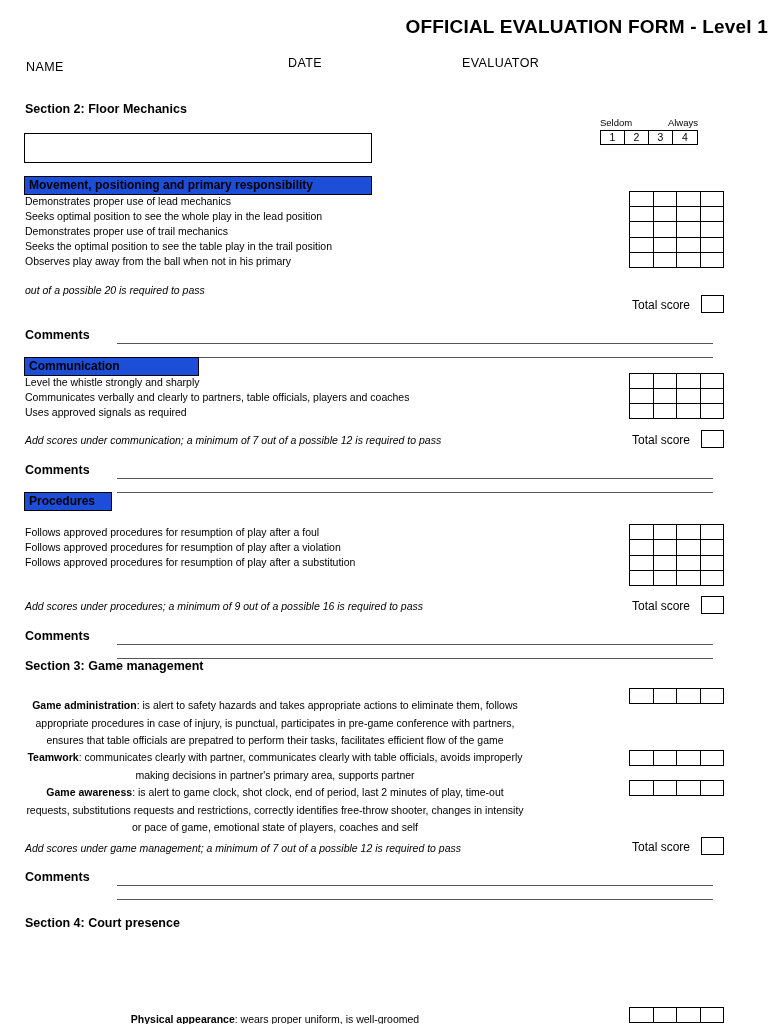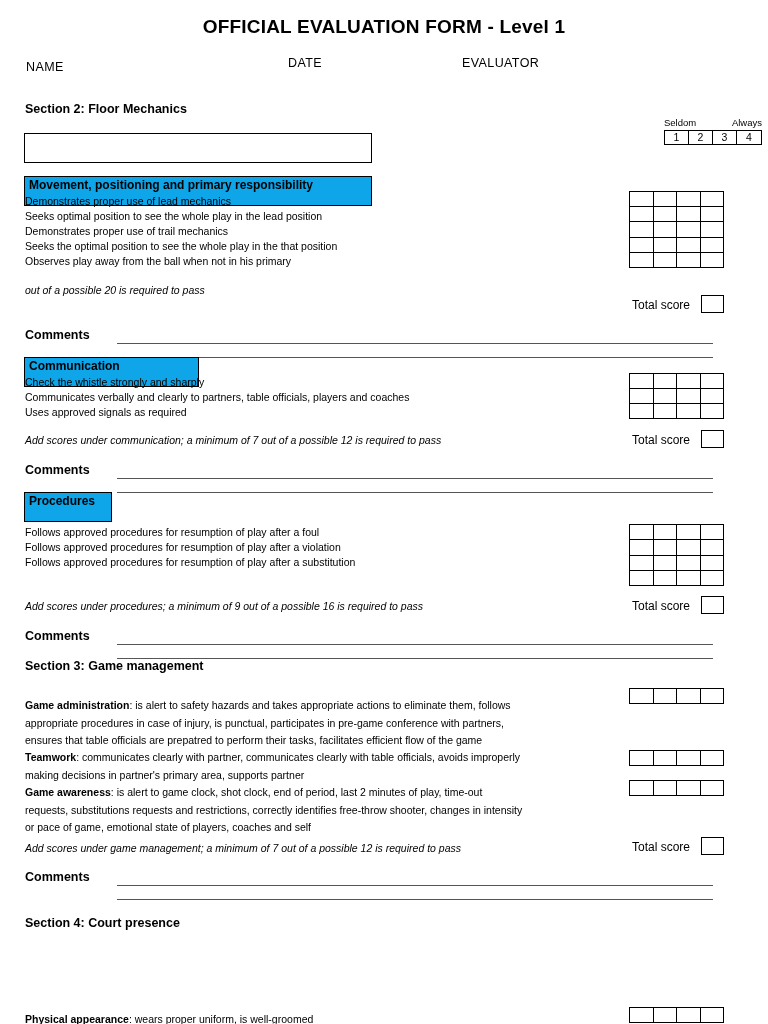--- a/index.html
+++ b/index.html
@@ -18,21 +18,21 @@
     -webkit-font-smoothing: antialiased;
   }
 
   .page { position: absolute; left: 0; top: 0; width: 768px; height: 1024px; }
 
   
   .form-title {
     position: absolute;
     left: 0; top: 16px;
     width: 768px;
-    text-align: center;
+    text-align: right;
     font-size: 19px;
     font-weight: bold;
     letter-spacing: 0.2px;
   }
 
   
   .field-label {
     position: absolute;
     font-size: 12.5px;
     letter-spacing: 0.4px;
@@ -56,24 +56,24 @@
     line-height: 14px;
   }
   .instr-box div { white-space: nowrap; }
 
   
   .cat-box {
     position: absolute;
     border: 1.4px solid #000;
     font-size: 12px;
     font-weight: bold;
-    padding: 1px 4px 12px 4px;
+    padding: 1px 4px 1px 4px;
     white-space: nowrap;
     line-height: 15px;
-    background: #0ea5e9;
+    background: #1d4ed8;
   }
 
   
   .crit {
     position: absolute;
     font-size: 10.5px;
     line-height: 15px;
     white-space: nowrap;
   }
 
@@ -153,58 +153,59 @@
     width: 23px;
     height: 18px;
     background: #fff;
   }
 
   
   .para {
     position: absolute;
     font-size: 10.5px;
     line-height: 17.5px;
+    text-align: center;
   }
   .para b { font-weight: bold; }
 </style>
 </head>
 <body>
 
 <div class="page">
 
   <div class="form-title">OFFICIAL EVALUATION FORM - Level 1</div>
 
   <div class="field-label" style="left:26px; top:60px;">NAME</div>
   <div class="field-label" style="left:288px; top:56px;text-align:right;">DATE</div>
   <div class="field-label" style="left:462px; top:56px;">EVALUATOR</div>
 
   <div class="section-title" style="left:25px; top:102px;">Section 2:  Floor Mechanics</div>
 
-  <div class="scale-wrap" style="left:664px; top:117px;">
+  <div class="scale-wrap" style="left:600px; top:117px;">
     <div class="scale-words">
       <span style="left:0px;">Seldom</span>
       <span style="right:0px;">Always</span>
     </div>
     <div class="scale-nums">
       <div>1</div>
       <div>2</div>
       <div>3</div>
       <div>4</div>
     </div>
   </div>
 
   <div class="instr-box" style="left:24px; top:133px; width:348px; height:30px;">
   </div>
 
   <div class="cat-box" style="left:24px; top:176px; width:348px;">Movement, positioning and primary responsibility</div>
 
   <div class="crit" style="left:25px; top:194px;">Demonstrates proper use of lead mechanics</div>
   <div class="crit" style="left:25px; top:209px;">Seeks optimal position to see the whole play in the lead position</div>
   <div class="crit" style="left:25px; top:224px;">Demonstrates proper use of trail mechanics</div>
-  <div class="crit" style="left:25px; top:239px;">Seeks the optimal position to see the whole play in the that position</div>
+  <div class="crit" style="left:25px; top:239px;">Seeks the optimal position to see the table play in the trail position</div>
   <div class="crit" style="left:25px; top:254px;">Observes play away from the ball when not in his primary</div>
 
   <div class="grid" style="left:629px; top:191px; width:95px; height:77px;">
     <div class="g-row">
       <div class="g-cell"></div>
       <div class="g-cell"></div>
       <div class="g-cell"></div>
       <div class="g-cell"></div>
     </div>
     <div class="g-row">
@@ -239,21 +240,21 @@
 
   <div class="total-label" style="left:632px; top:298px;">Total score</div>
   <div class="total-box" style="left:701px; top:295px;"></div>
 
   <div class="comments-label" style="left:25px; top:328px;">Comments</div>
   <div class="cmt-line" style="left:117px; top:343px; width:596px;"></div>
   <div class="cmt-line" style="left:117px; top:357px; width:596px;"></div>
 
   <div class="cat-box" style="left:24px; top:357px; width:175px;">Communication</div>
 
-  <div class="crit" style="left:25px; top:375px;">Check the whistle strongly and sharply</div>
+  <div class="crit" style="left:25px; top:375px;">Level the whistle strongly and sharply</div>
   <div class="crit" style="left:25px; top:390px;">Communicates verbally and clearly to partners, table officials, players and coaches</div>
   <div class="crit" style="left:25px; top:405px;">Uses approved signals as required</div>
 
   <div class="grid" style="left:629px; top:373px; width:95px; height:46px;">
     <div class="g-row">
       <div class="g-cell"></div>
       <div class="g-cell"></div>
       <div class="g-cell"></div>
       <div class="g-cell"></div>
     </div>

